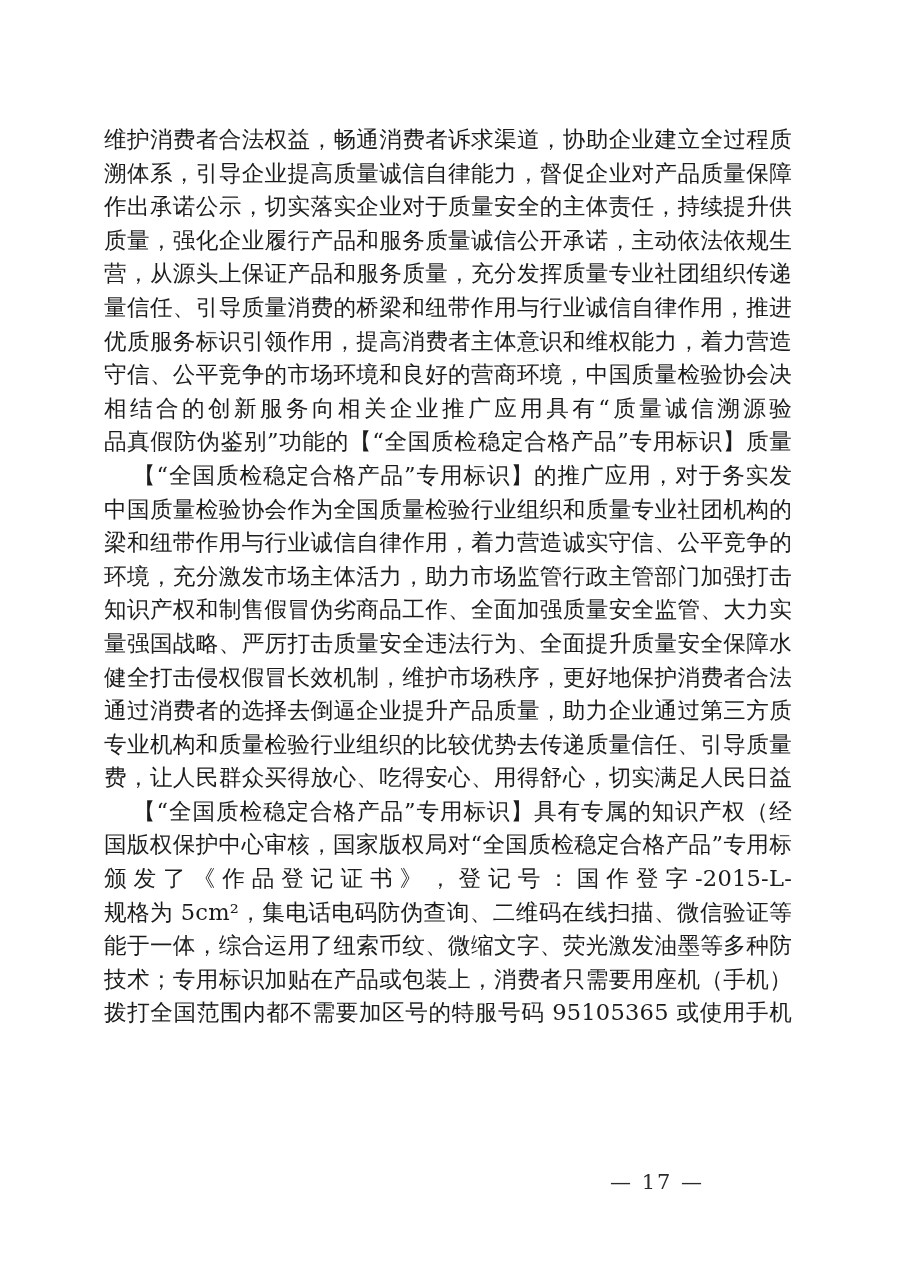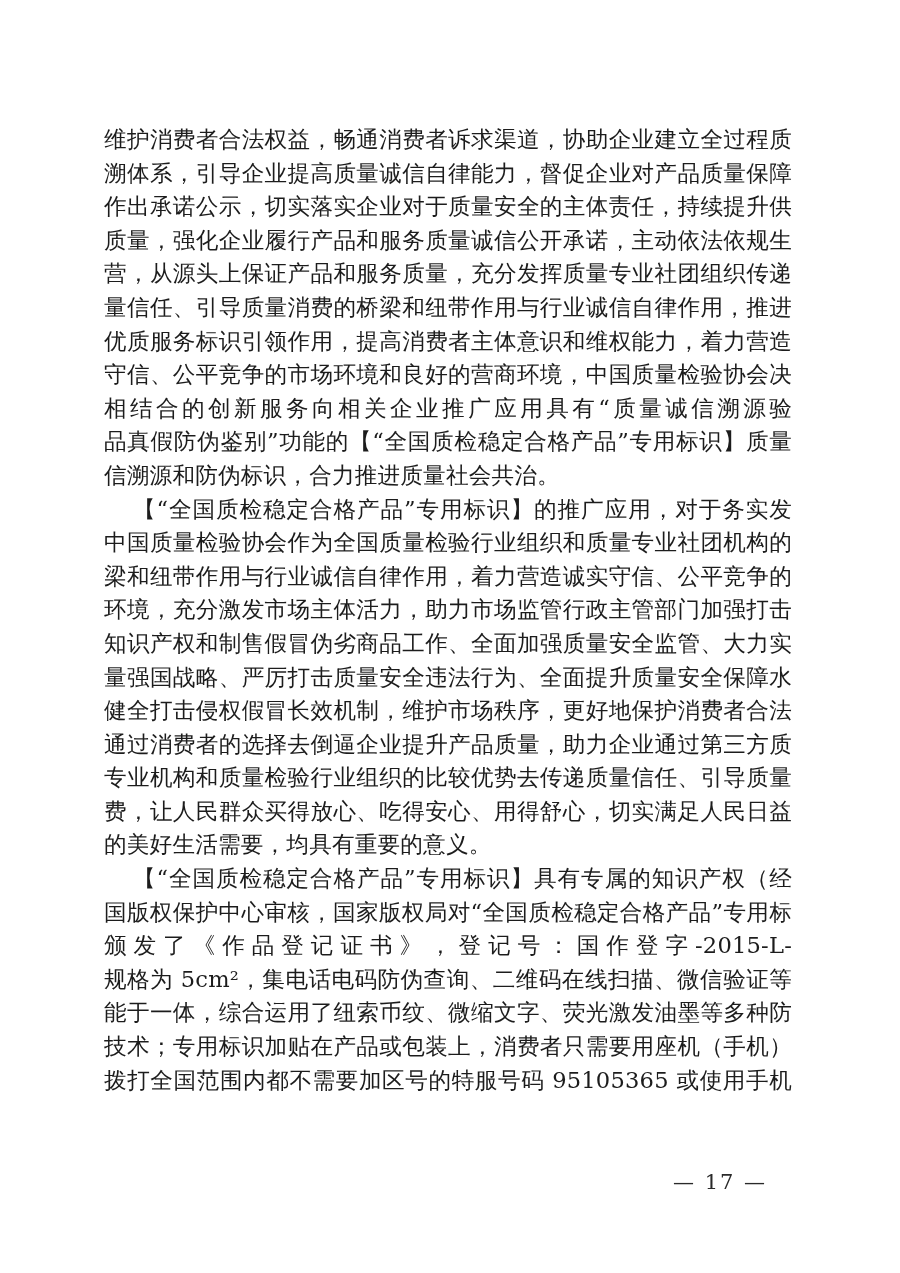--- a/index.html
+++ b/index.html
@@ -45,21 +45,20 @@
   .line.flush-left {
     text-align: left;
     text-align-last: left;
     -moz-text-align-last: left;
   }
   .page-number {
     position: absolute;
     top: 1170px;
     left: 610px;
     width: 220px;
-    text-align: center;
     font-size: 21px;
     color: #2a2a2a;
     letter-spacing: 2px;
     font-family: "DejaVu Serif", serif;
   }
 </style>
 </head>
 <body>
 
 <div class="page">
@@ -68,34 +67,32 @@
         <div class="line">维护消费者合法权益，畅通消费者诉求渠道，协助企业建立全过程质量追</div>
         <div class="line">溯体系，引导企业提高质量诚信自律能力，督促企业对产品质量保障措施</div>
         <div class="line">作出承诺公示，切实落实企业对于质量安全的主体责任，持续提升供给</div>
         <div class="line">质量，强化企业履行产品和服务质量诚信公开承诺，主动依法依规生产经</div>
         <div class="line">营，从源头上保证产品和服务质量，充分发挥质量专业社团组织传递质</div>
         <div class="line">量信任、引导质量消费的桥梁和纽带作用与行业诚信自律作用，推进建立</div>
         <div class="line">优质服务标识引领作用，提高消费者主体意识和维权能力，着力营造诚实</div>
         <div class="line">守信、公平竞争的市场环境和良好的营商环境，中国质量检验协会决定根</div>
         <div class="line">相结合的创新服务向相关企业推广应用具有“质量诚信溯源验证”和“产</div>
         <div class="line">品真假防伪鉴别”功能的【“全国质检稳定合格产品”专用标识】质量诚</div>
-        <div class="line flush-left">信溯源和防伪标识，合力推进质量社会共治。</div>
       </div>
       <div class="para">
         <div class="line indent">【“全国质检稳定合格产品”专用标识】的推广应用，对于务实发挥</div>
         <div class="line">中国质量检验协会作为全国质量检验行业组织和质量专业社团机构的桥</div>
         <div class="line">梁和纽带作用与行业诚信自律作用，着力营造诚实守信、公平竞争的市场</div>
         <div class="line">环境，充分激发市场主体活力，助力市场监管行政主管部门加强打击侵犯</div>
         <div class="line">知识产权和制售假冒伪劣商品工作、全面加强质量安全监管、大力实施质</div>
         <div class="line">量强国战略、严厉打击质量安全违法行为、全面提升质量安全保障水平、</div>
         <div class="line">健全打击侵权假冒长效机制，维护市场秩序，更好地保护消费者合法权益，</div>
         <div class="line">通过消费者的选择去倒逼企业提升产品质量，助力企业通过第三方质量</div>
         <div class="line">专业机构和质量检验行业组织的比较优势去传递质量信任、引导质量消</div>
         <div class="line">费，让人民群众买得放心、吃得安心、用得舒心，切实满足人民日益增长</div>
-        <div class="line flush-left">的美好生活需要，均具有重要的意义。</div>
       </div>
       <div class="para">
         <div class="line indent">【“全国质检稳定合格产品”专用标识】具有专属的知识产权（经中</div>
         <div class="line">国版权保护中心审核，国家版权局对“全国质检稳定合格产品”专用标识</div>
         <div class="line">颁发了《作品登记证书》，登记号：国作登字-2015-L-00188456），基本</div>
         <div class="line">规格为 5cm²，集电话电码防伪查询、二维码在线扫描、微信验证等多种功</div>
         <div class="line">能于一体，综合运用了纽索币纹、微缩文字、荧光激发油墨等多种防伪</div>
         <div class="line">技术；专用标识加贴在产品或包装上，消费者只需要用座机（手机）电话</div>
         <div class="line">拨打全国范围内都不需要加区号的特服号码 95105365 或使用手机扫描</div>
       </div>

